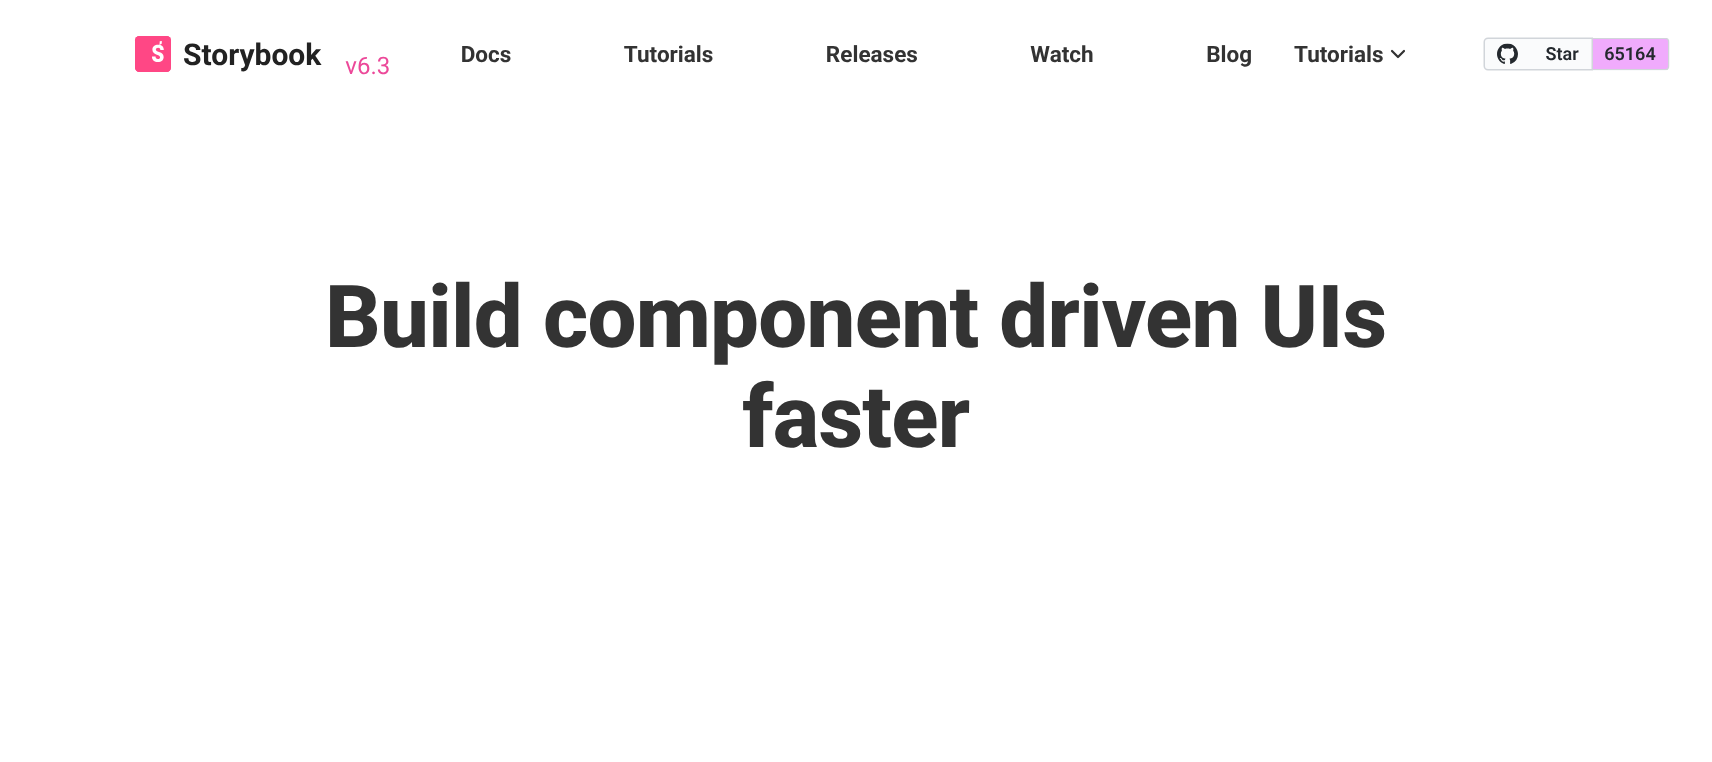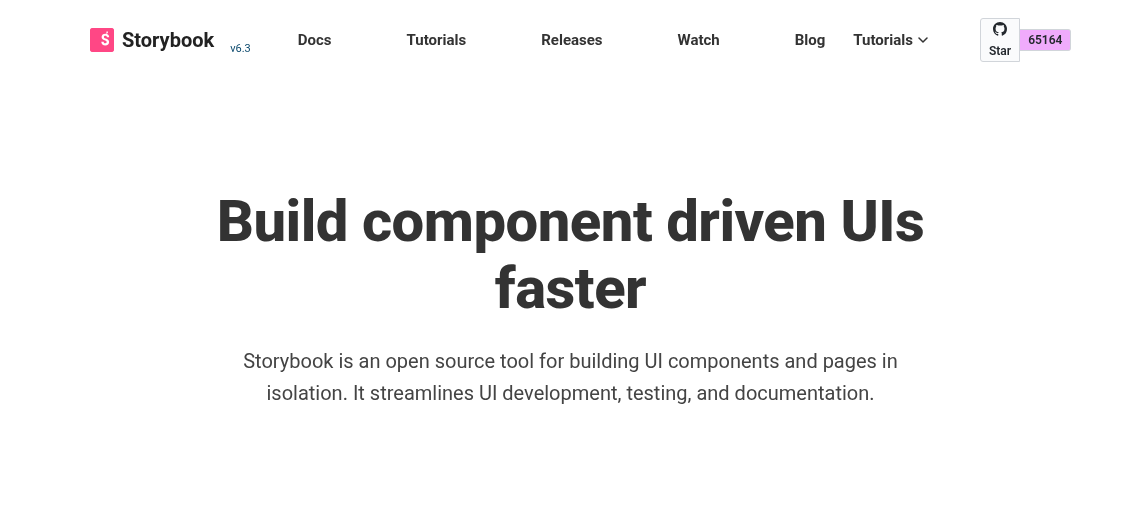--- a/index.html
+++ b/index.html
@@ -43,22 +43,22 @@
       font-weight: 700;
       font-size: 16px;
       position: relative;
     }
     .logo-text {
       font-size: 20px;
       font-weight: 700;
       color: #222;
     }
     .version {
-      font-size: 11px;
-      color: #0c4a6e;
+      font-size: 16px;
+      color: #ec4899;
       margin-left: 8px;
       margin-top: 16px;
     }
     .nav {
       display: flex;
       align-items: center;
       gap: 28px;
       margin-left: auto;
     }
     .nav-link {
@@ -85,30 +85,29 @@
     }
     .star-group {
       display: flex;
       align-items: center;
       gap: 0;
       margin-left: 24px;
     }
     .star-button {
       display: flex;
       align-items: center;
-      gap: 8px;
+      gap: 18px;
       background: #fafbfc;
       border: 1px solid #d1d5da;
       border-radius: 3px 0 0 3px;
       padding: 3px 8px;
       font-size: 12px;
       font-weight: 600;
       color: #24292e;
       cursor: pointer;
-      flex-direction: column;
     }
     .star-count {
       background: #f0abfc;
       border: 1px solid #d1d5da;
       border-left: none;
       border-radius: 0 3px 3px 0;
       padding: 3px 8px;
       font-size: 12px;
       font-weight: 600;
       color: #24292e;
@@ -215,14 +214,13 @@
           <span>Star</span>
         </div>
         <div class="star-count">65164</div>
       </div>
     </nav>
   </div>
 </header>
 
 <section class="hero">
   <h1 class="hero-title">Build component driven UIs faster</h1>
-  <p class="hero-subtitle">Storybook is an open source tool for building UI components and pages in isolation. It streamlines UI development, testing, and documentation.</p>
 </section>
 
 </body></html>

